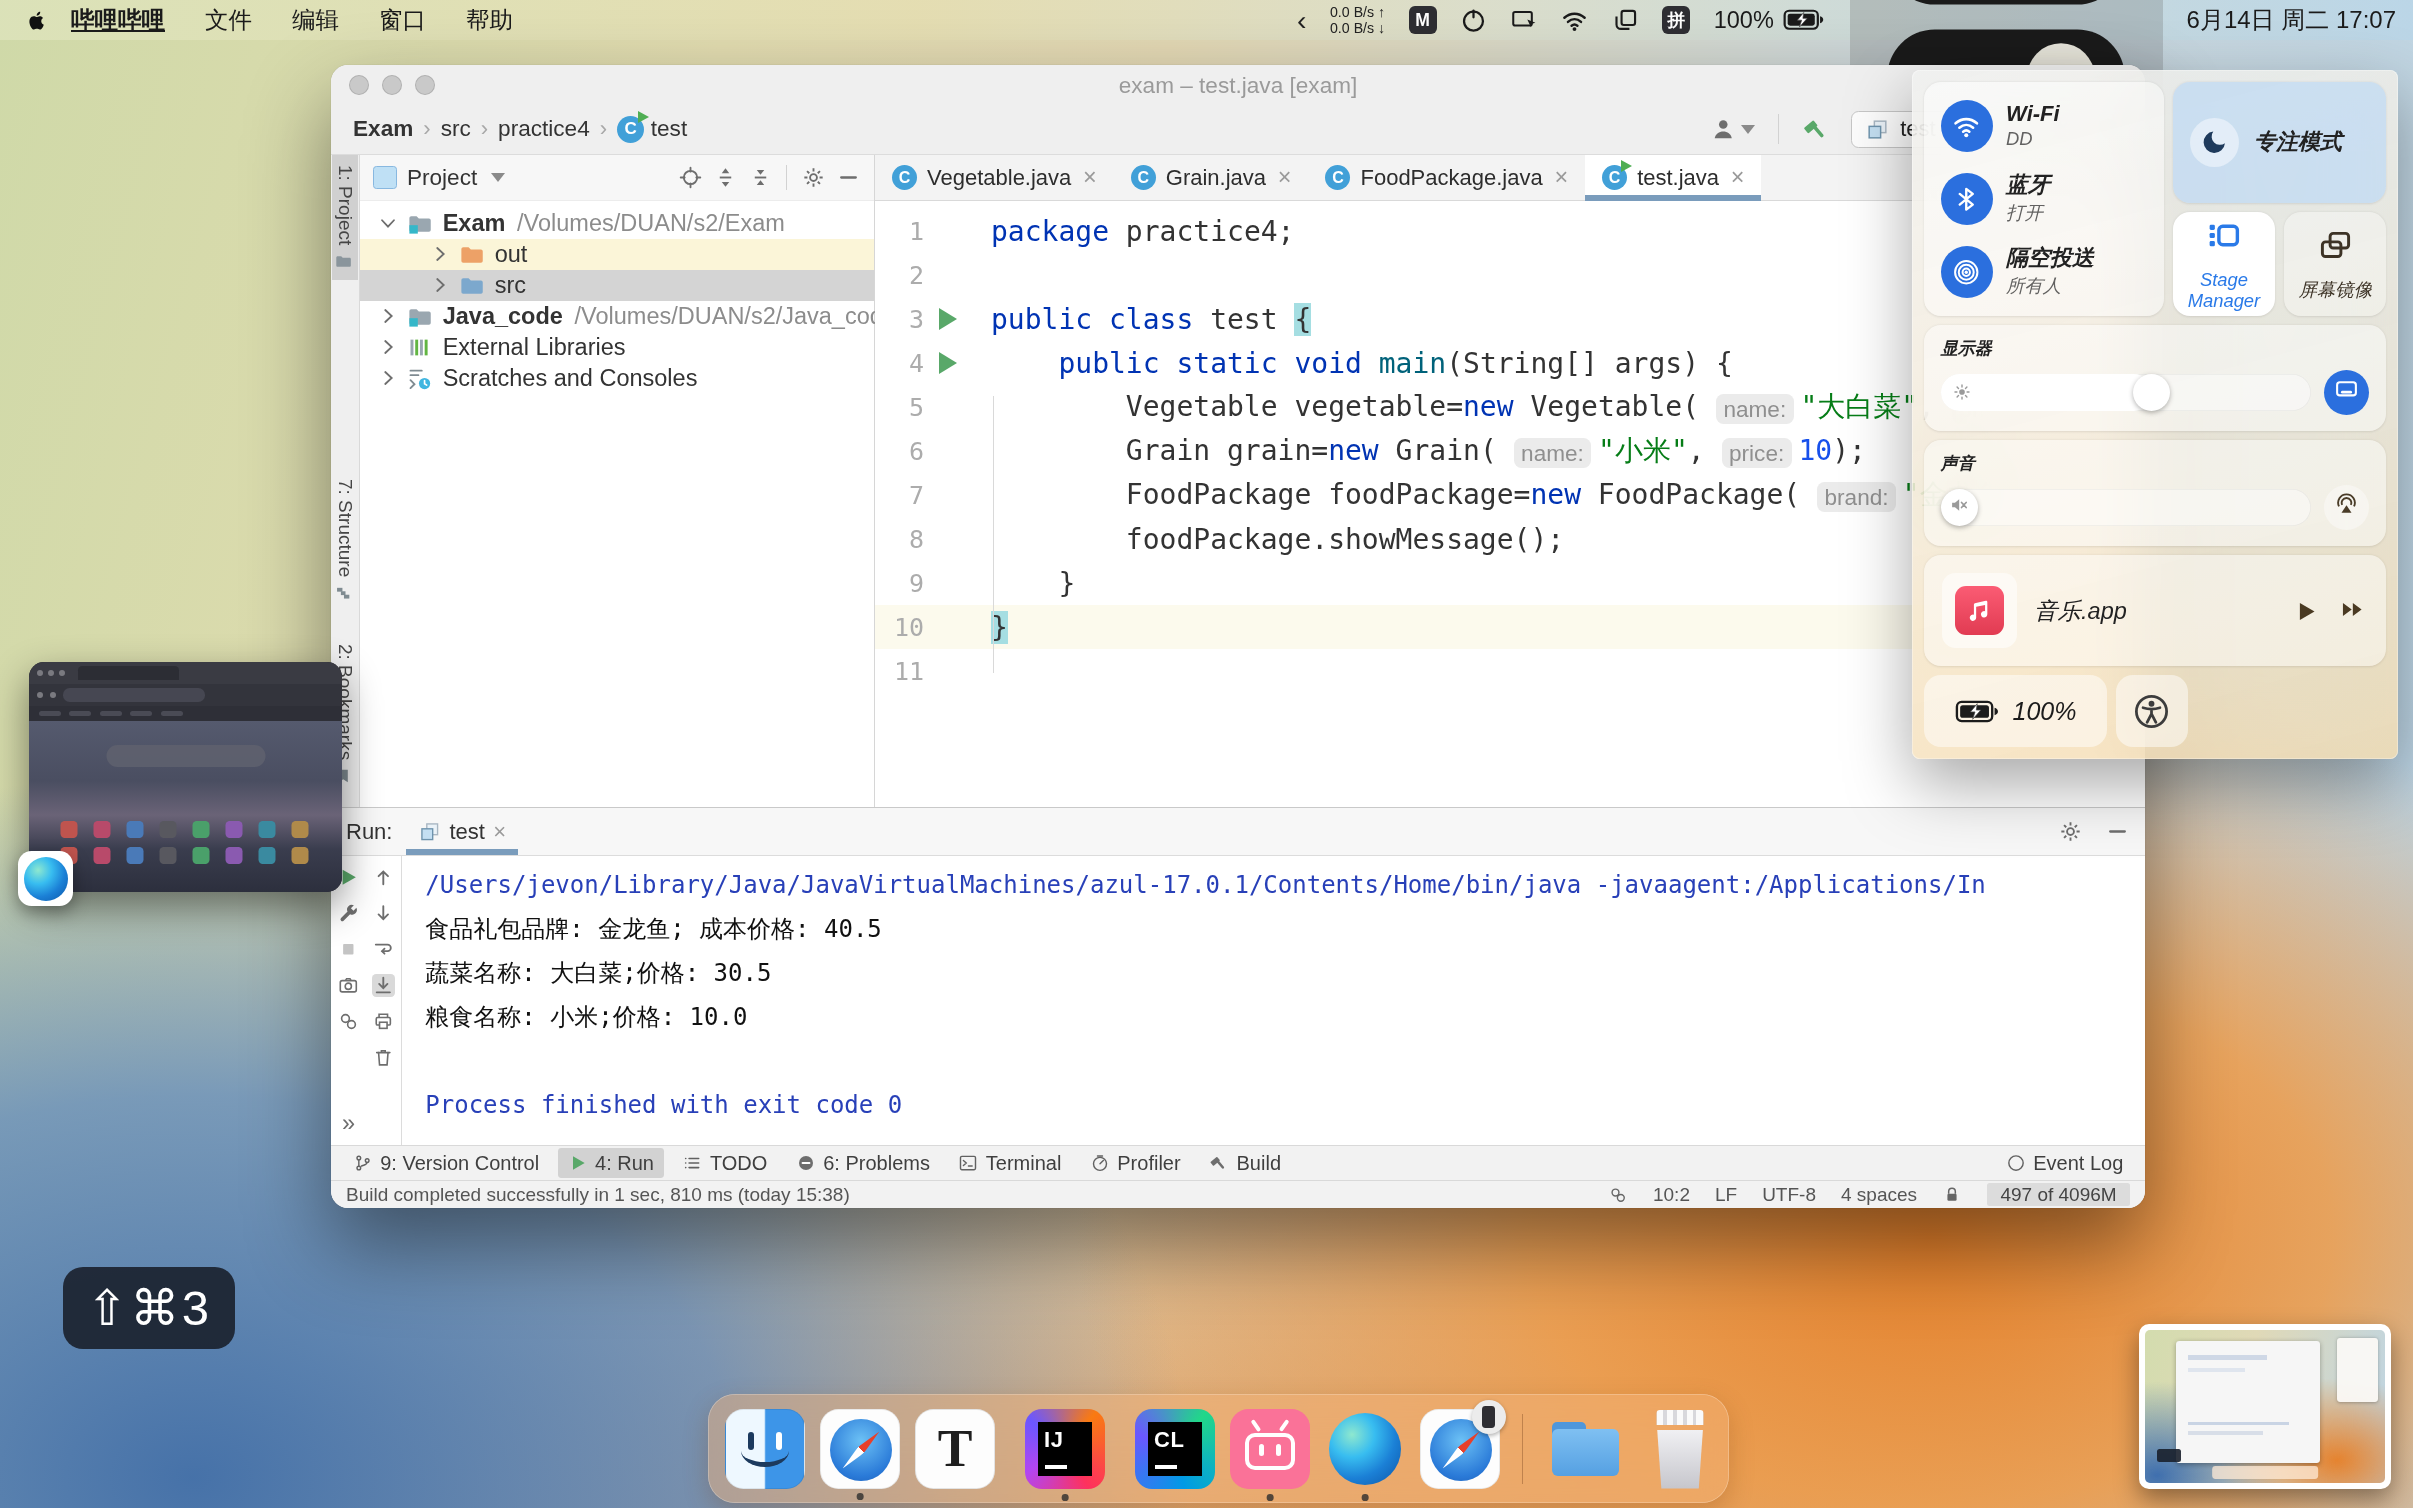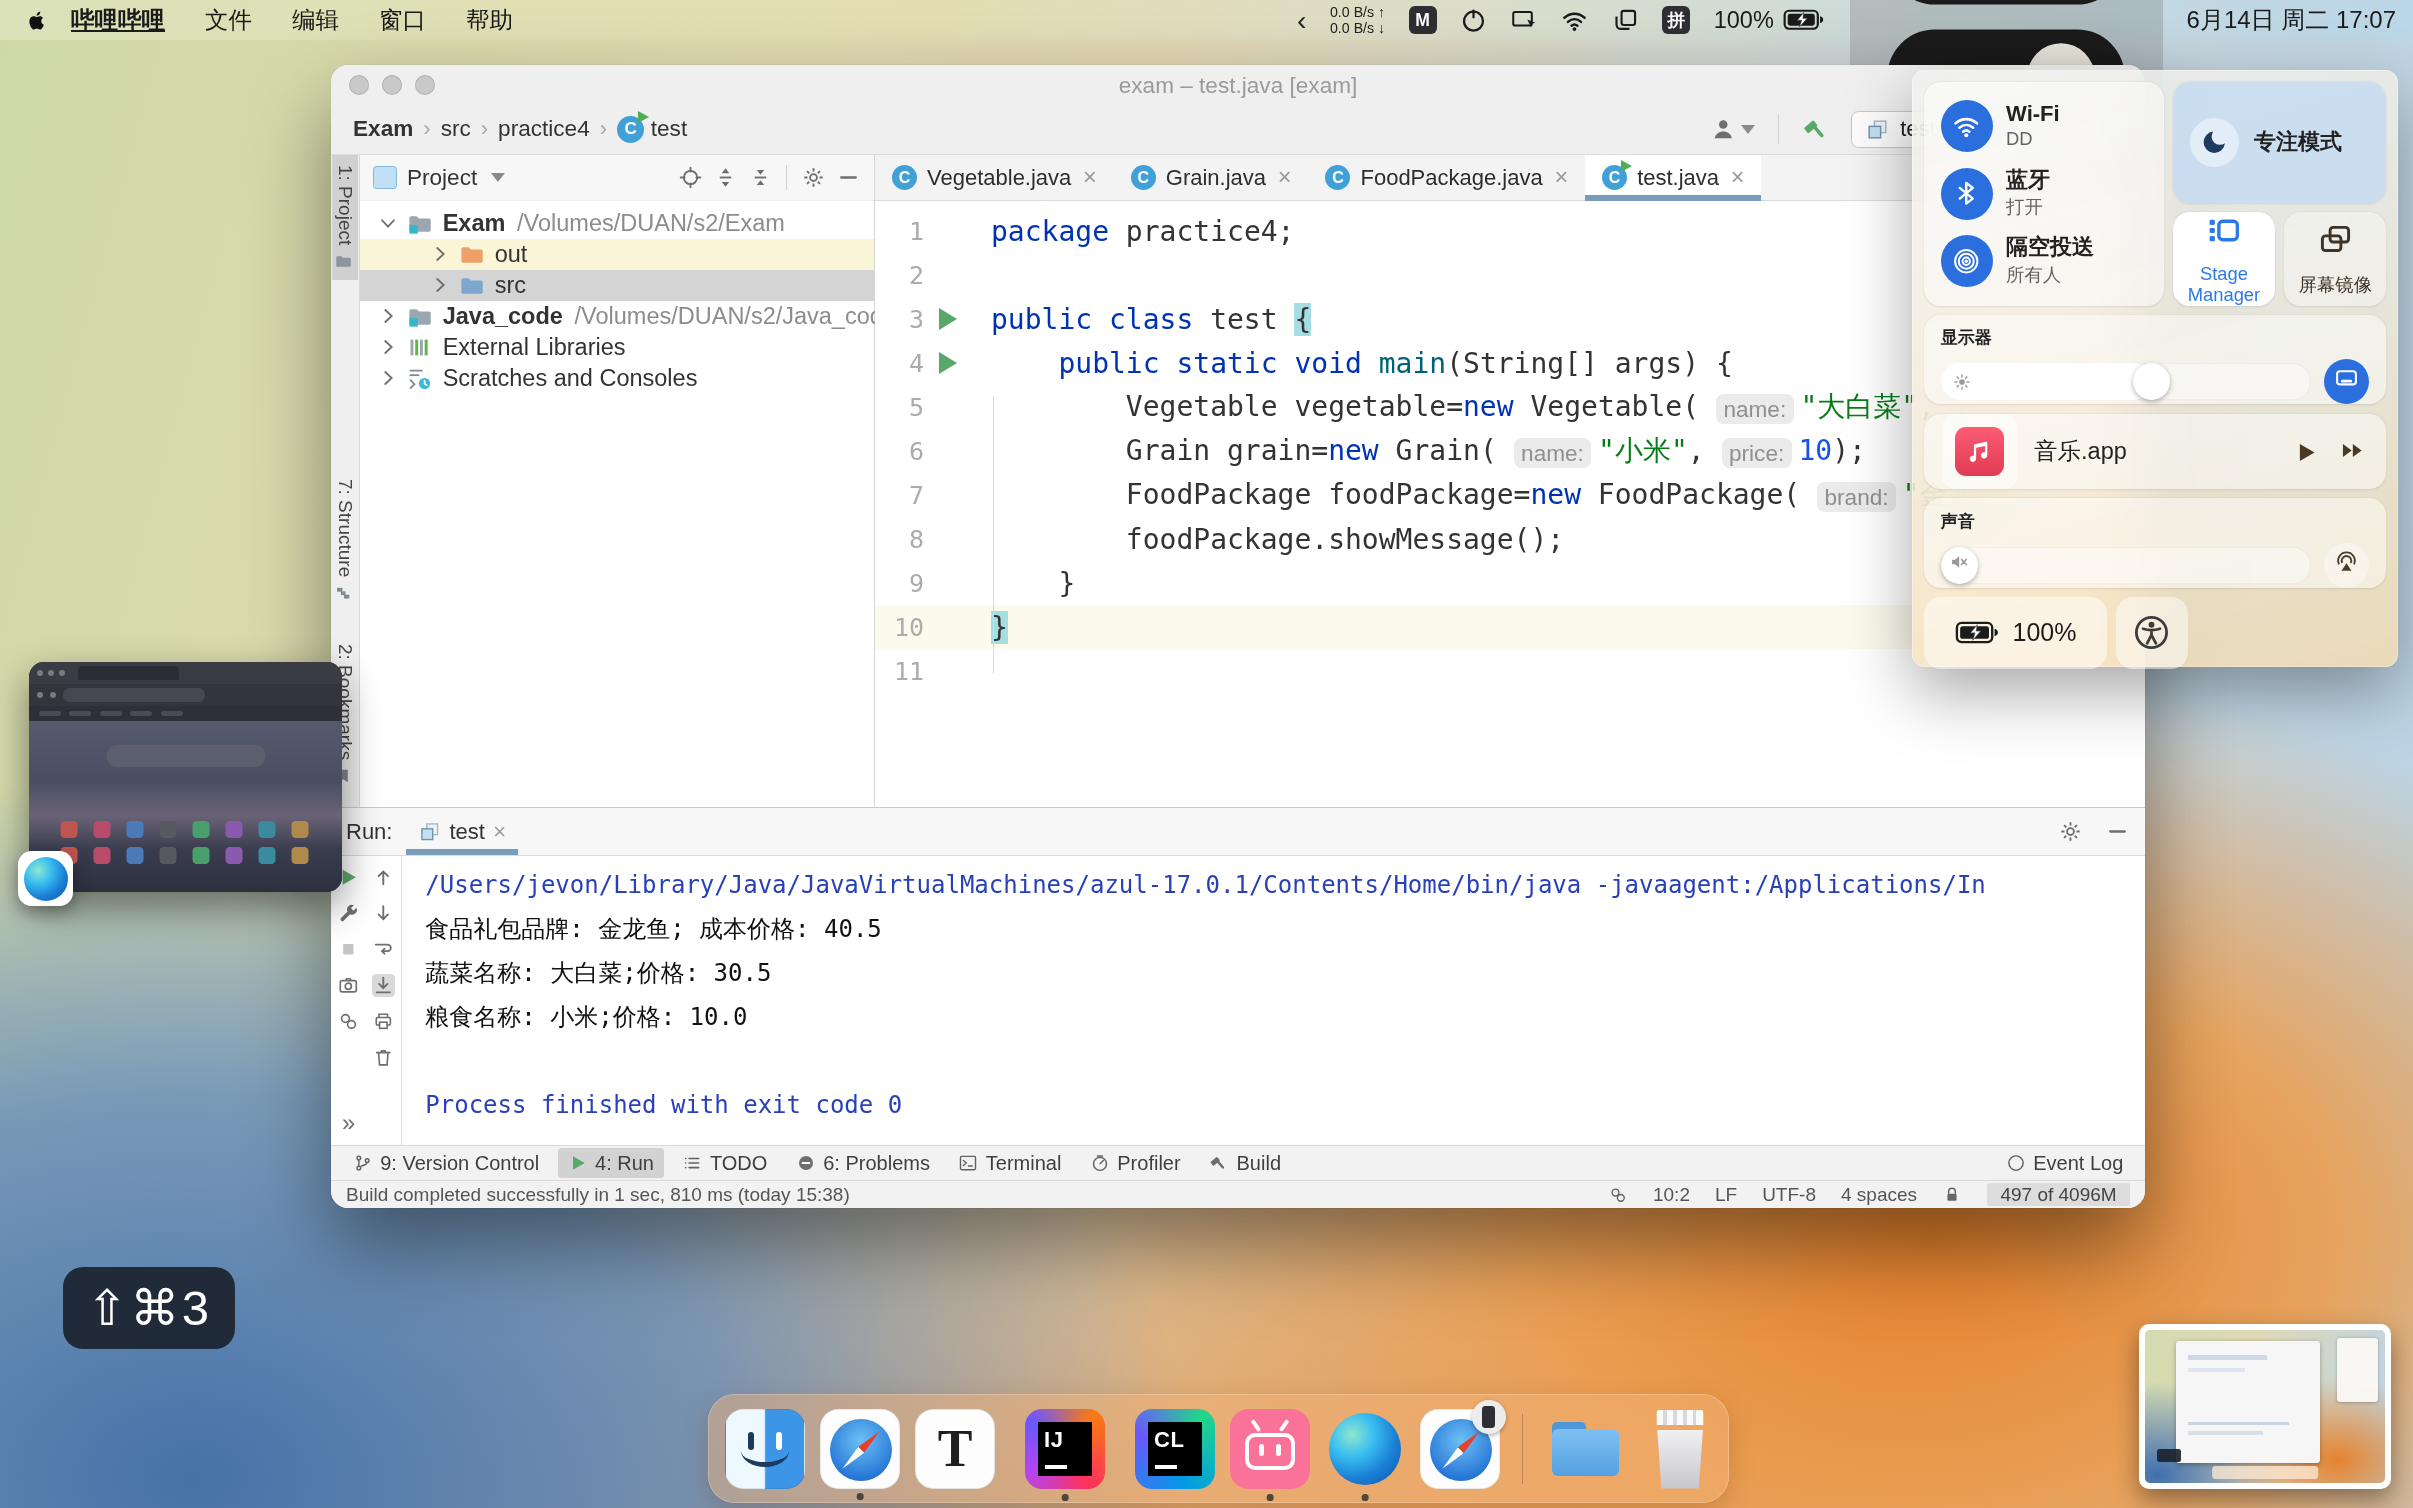--- a/index.html
+++ b/index.html
@@ -127,25 +127,25 @@
   .ts-item.active{background:#d2d2d2;}
   .ts-item .ti{width:20px;height:20px;color:#616161;}
   .ts-item .ti svg{width:100%;height:100%;}
   .ts-right{margin-left:auto;}
   .statusbar{height:28px;background:#f2f2f2;border-top:0.8px solid #d9d9d9;display:flex;align-items:center;padding:0 15px;font-size:19px;color:#555;flex:none;}
   .sb-right{margin-left:auto;display:flex;align-items:center;gap:25px;}
   .sb-ico{width:20px;height:20px;color:#666;}
   .sb-ico svg{width:100%;height:100%;}
   .mem{background:#dcdcdc;border-radius:2.5px;padding:0.8px 13.4px;color:#444;}
   
-  .cc{position:absolute;left:1912px;top:70px;width:486px;height:597px;border-radius:13px;padding:11.7px;
+  .cc{position:absolute;left:1912px;top:70px;width:486px;height:689px;border-radius:8px;padding:11.7px;
     display:flex;flex-direction:column;gap:9.2px;
     background:linear-gradient(165deg,rgba(240,241,240,.82),rgba(243,231,210,.78) 55%,rgba(246,219,172,.8));
     backdrop-filter:blur(34px) saturate(150%);box-shadow:0 25px 67px rgba(0,0,0,.35),0 0 0 0.8px rgba(255,255,255,.4) inset;
-    font-size:22.6px;color:#222;}
+    font-size:22.6px;color:#222;font-style:italic;}
   .cc-row1{display:flex;gap:9.2px;height:235px;}
   .cc-card{background:rgba(255,255,255,.48);border-radius:17px;box-shadow:0 0.8px 2.5px rgba(0,0,0,.1);}
   .cc-conn{width:240px;padding:18.4px 17px;display:flex;flex-direction:column;justify-content:space-between;}
   .cc-crow{display:flex;align-items:center;gap:13.4px;}
   .cc-circle{width:52px;height:52px;border-radius:50%;background:var(--accent-blue);color:#fff;
     display:flex;align-items:center;justify-content:center;flex:none;}
   .cc-circle svg{width:28.5px;height:28.5px;}
   .cc-t{font-weight:bold;font-size:22px;line-height:1.1;}
   .cc-s{font-size:18.4px;color:rgba(60,60,60,.8);margin-top:2.5px;}
   .cc-rcol{flex:1;display:flex;flex-direction:column;gap:9.2px;}
@@ -945,59 +945,59 @@
           <span class="knob" id="brKnob" style="left: calc(57% - 18.4px);"></span>
         </div>
         <span class="roundbtn blue">
             <span><svg viewBox="0 0 24 24" width="100%" height="100%" xmlns="http://www.w3.org/2000/svg">
                 <rect x="3" y="5" width="18" height="12.6" rx="2.6" fill="none" stroke="currentColor" stroke-width="2"></rect>
                 <path d="M8 14.6h8" stroke="currentColor" stroke-width="2.6" stroke-linecap="round"></path>
               </svg></span>
           </span>
       </div>
     </div>
+    <div class="cc-card cc-slider-card">
+      <div class="cc-label">声音</div>
+      <div class="sliderrow">
+        <div class="slider">
+          <span class="knob" id="volKnob" style="left: calc(0% + 0px);">
+              <span><svg viewBox="0 0 24 24" width="100%" height="100%" xmlns="http://www.w3.org/2000/svg">
+                  <path fill="currentColor" d="M4.5 9.6v4.8h3.1l4.6 3.9V5.7L7.6 9.6z"></path>
+                  <path d="M14.8 9.2l5 5.6M19.8 9.2l-5 5.6" stroke="currentColor" stroke-width="1.8" stroke-linecap="round" fill="none"></path>
+                </svg></span>
+            </span>
+        </div>
+        <span class="roundbtn dim">
+            <span><svg viewBox="0 0 24 24" width="100%" height="100%" xmlns="http://www.w3.org/2000/svg">
+                <g fill="none" stroke="currentColor" stroke-width="1.8">
+                  <path d="M4.8 13.8a8 8 0 1 1 14.4 0"></path>
+                  <path d="M7.9 12.4a4.6 4.6 0 1 1 8.2 0"></path>
+                </g>
+                <path d="M12 12.6l4.8 7.4H7.2z" fill="currentColor"></path>
+              </svg></span>
+          </span>
+      </div>
+    </div>
     <div class="cc-card cc-music">
       <span class="mthumb">
           <span class="mbadge">
             <svg viewBox="0 0 24 24" width="100%" height="100%" xmlns="http://www.w3.org/2000/svg">
               <path fill="currentColor" d="M9.4 18.3a2.7 2.7 0 1 1-1.9-2.6V7.1c0-.5.3-.9.8-1l9.2-2c.7-.1 1.3.4 1.3 1v10.3a2.7 2.7 0 1 1-1.9-2.6V7.5l-7.5 1.6z"></path>
             </svg>
           </span>
         </span>
       <span class="mname">音乐.app</span>
       <span class="mctl">
         <span style="width:25px;height:25px;display:inline-block;"><svg viewBox="0 0 24 24" width="100%" height="100%" xmlns="http://www.w3.org/2000/svg">
               <path d="M7 4.5L20 12 7 19.5z" fill="currentColor"></path>
             </svg></span>
         <span style="width:28.5px;height:28.5px;display:inline-block;"><svg viewBox="0 0 24 24" width="100%" height="100%" xmlns="http://www.w3.org/2000/svg">
               <path d="M3.5 6.2l7.8 5.8-7.8 5.8zM12.3 6.2l7.8 5.8-7.8 5.8z" fill="currentColor"></path>
             </svg></span>
       </span>
-    </div>
-    <div class="cc-card cc-slider-card">
-      <div class="cc-label">声音</div>
-      <div class="sliderrow">
-        <div class="slider">
-          <span class="knob" id="volKnob" style="left: calc(0% + 0px);">
-              <span><svg viewBox="0 0 24 24" width="100%" height="100%" xmlns="http://www.w3.org/2000/svg">
-                  <path fill="currentColor" d="M4.5 9.6v4.8h3.1l4.6 3.9V5.7L7.6 9.6z"></path>
-                  <path d="M14.8 9.2l5 5.6M19.8 9.2l-5 5.6" stroke="currentColor" stroke-width="1.8" stroke-linecap="round" fill="none"></path>
-                </svg></span>
-            </span>
-        </div>
-        <span class="roundbtn dim">
-            <span><svg viewBox="0 0 24 24" width="100%" height="100%" xmlns="http://www.w3.org/2000/svg">
-                <g fill="none" stroke="currentColor" stroke-width="1.8">
-                  <path d="M4.8 13.8a8 8 0 1 1 14.4 0"></path>
-                  <path d="M7.9 12.4a4.6 4.6 0 1 1 8.2 0"></path>
-                </g>
-                <path d="M12 12.6l4.8 7.4H7.2z" fill="currentColor"></path>
-              </svg></span>
-          </span>
-      </div>
     </div>
     <div class="cc-bottomrow">
       <div class="cc-pill cc-batt">
         <span class="bi"><svg viewBox="0 0 30 17" width="100%" height="100%" xmlns="http://www.w3.org/2000/svg">
               <rect x="1" y="2" width="24" height="13" rx="3.2" fill="none" stroke="currentColor" stroke-width="1.6"></rect>
               <rect x="3.2" y="4.2" width="19.6" height="8.6" rx="1.8" fill="currentColor"></rect>
               <path d="M26.6 6v5c1.5-.4 2.3-1.4 2.3-2.5 0-1.1-.8-2.1-2.3-2.5z" fill="currentColor"></path>
               <path d="M14.8 3.2L10.2 8.8h3.1l-1.6 5 5.6-6.3h-3.1z" fill="#fff" stroke="#444" stroke-width=".5"></path>
             </svg></span>
         <span>100%</span>

